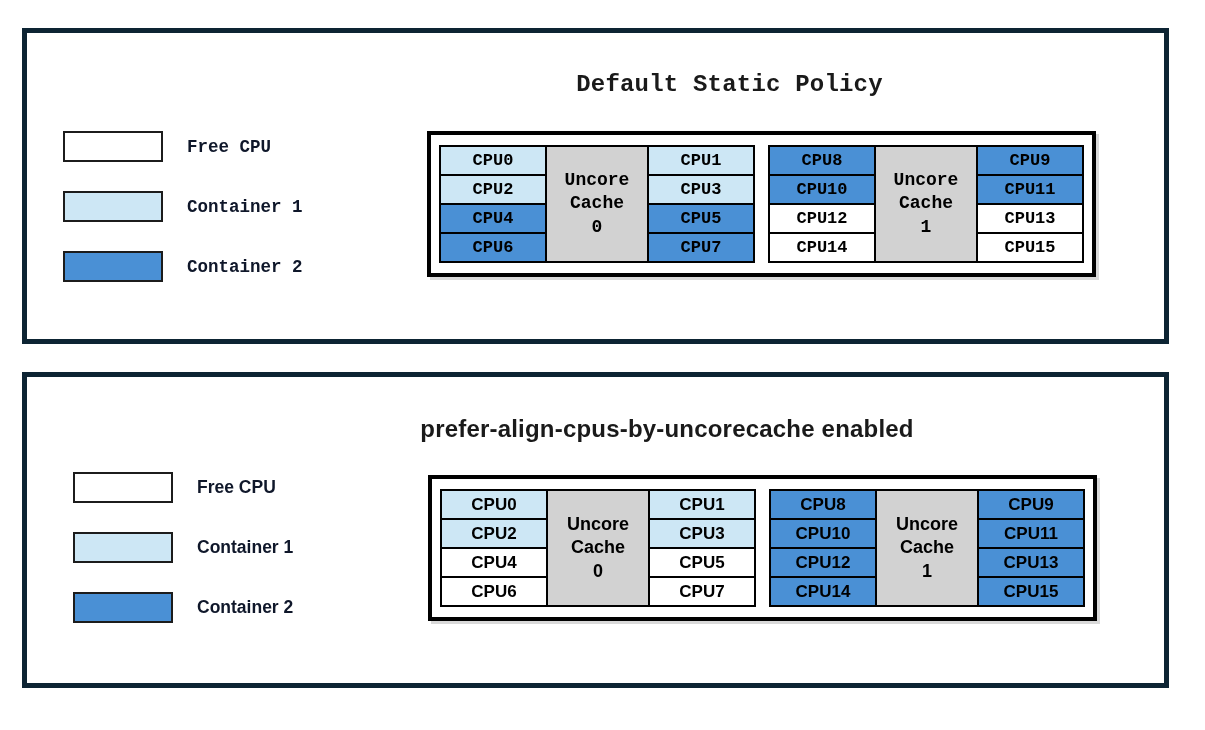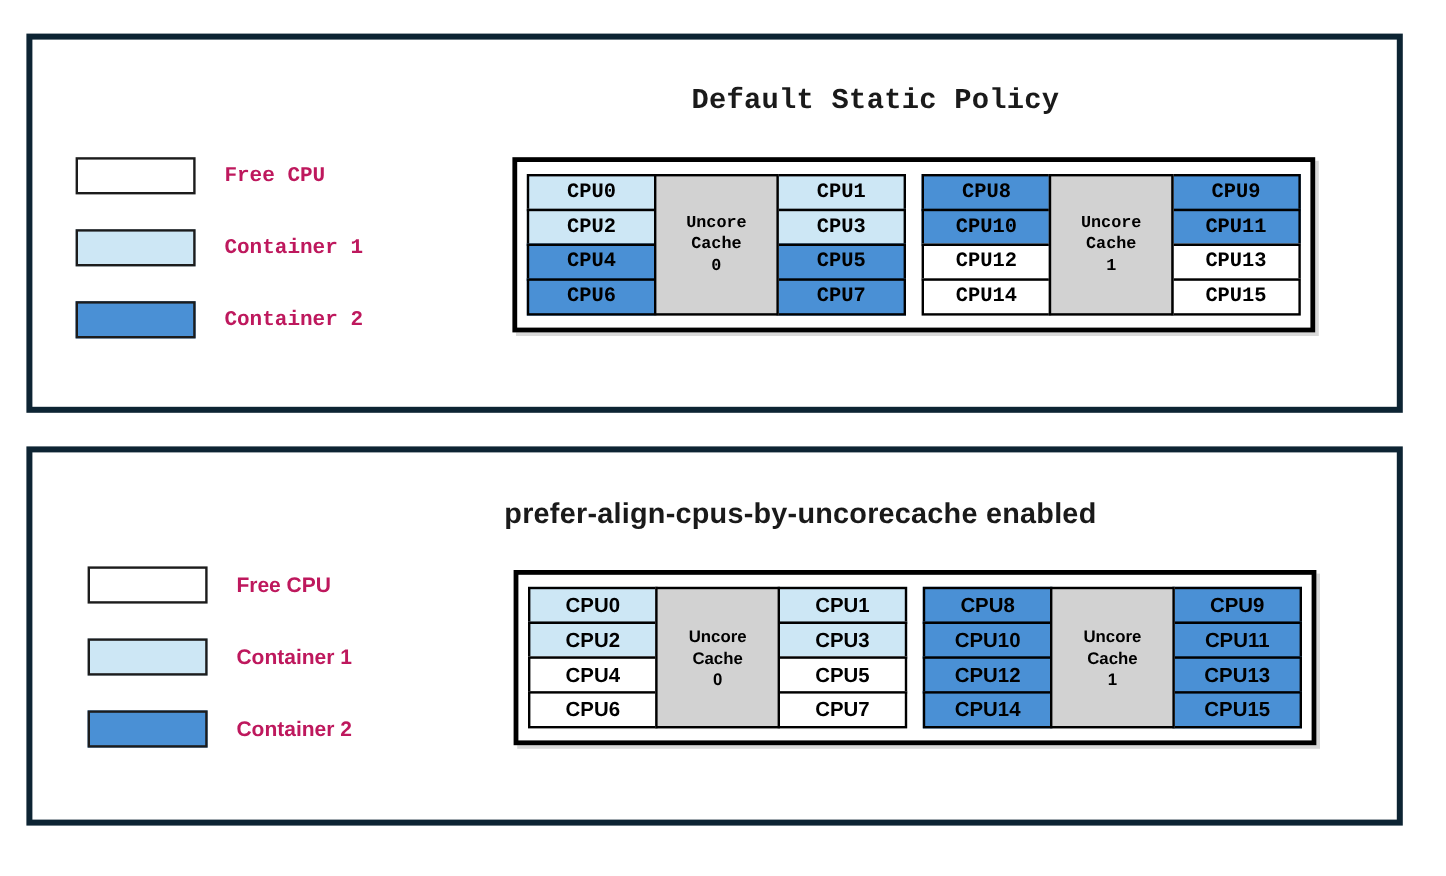--- a/index.html
+++ b/index.html
@@ -25,21 +25,21 @@
     text-align:center;white-space:nowrap;letter-spacing:0.2px;
   }
   #panel-0 .panel-title{left:395px;width:615px;}
   #panel-1 .panel-title{left:330px;width:620px;}
 
   .legend{position:absolute;}
   #panel-0 .legend{left:36px;top:98px;}
   #panel-1 .legend{left:46px;top:95px;}
   .legend-row{display:flex;align-items:center;height:31px;margin-bottom:29px;}
   .swatch{width:100px;height:31px;border:2px solid #1c1c1c;flex:0 0 auto;background:#fff;}
-  .legend-label{margin-left:24px;font-size:17.5px;font-weight:bold;color:#be185d;white-space:nowrap;}
+  .legend-label{margin-left:24px;font-size:17.5px;font-weight:bold;color:#0f172a;white-space:nowrap;}
 
   .diagram{
     position:absolute;top:98px;
     display:flex;gap:13px;align-items:flex-start;
     background:#fff;border:4px solid var(--line);
     padding:10px 8px;width:max-content;
     box-shadow:3px 3px 0 rgba(0,0,0,0.15);
   }
   #panel-0 .diagram{left:400px;}
   #panel-1 .diagram{left:401px;}
@@ -50,21 +50,21 @@
     height:31px;margin-top:-2px;
     border:2px solid var(--line);
     display:flex;align-items:center;justify-content:center;
     font-size:17px;font-weight:bold;color:#000;background:#fff;
   }
   .cpu-col .cpu-cell:first-child{margin-top:0;}
   .cache-box{
     width:104px;height:118px;margin:0 -2px;position:relative;z-index:1;
     border:2px solid var(--line);background:var(--cache-bg);
     display:flex;flex-direction:column;align-items:center;justify-content:center;
-    font-size:14px;font-weight:bold;color:#000;line-height:1.3;text-align:center;
+    font-size:18px;font-weight:bold;color:#000;line-height:1.3;text-align:center;
   }
 </style>
 </head>
 <body>
 
 <div class="canvas">
 
   <section class="panel" id="panel-0">
     <h2 class="panel-title">Default Static Policy</h2>
 

